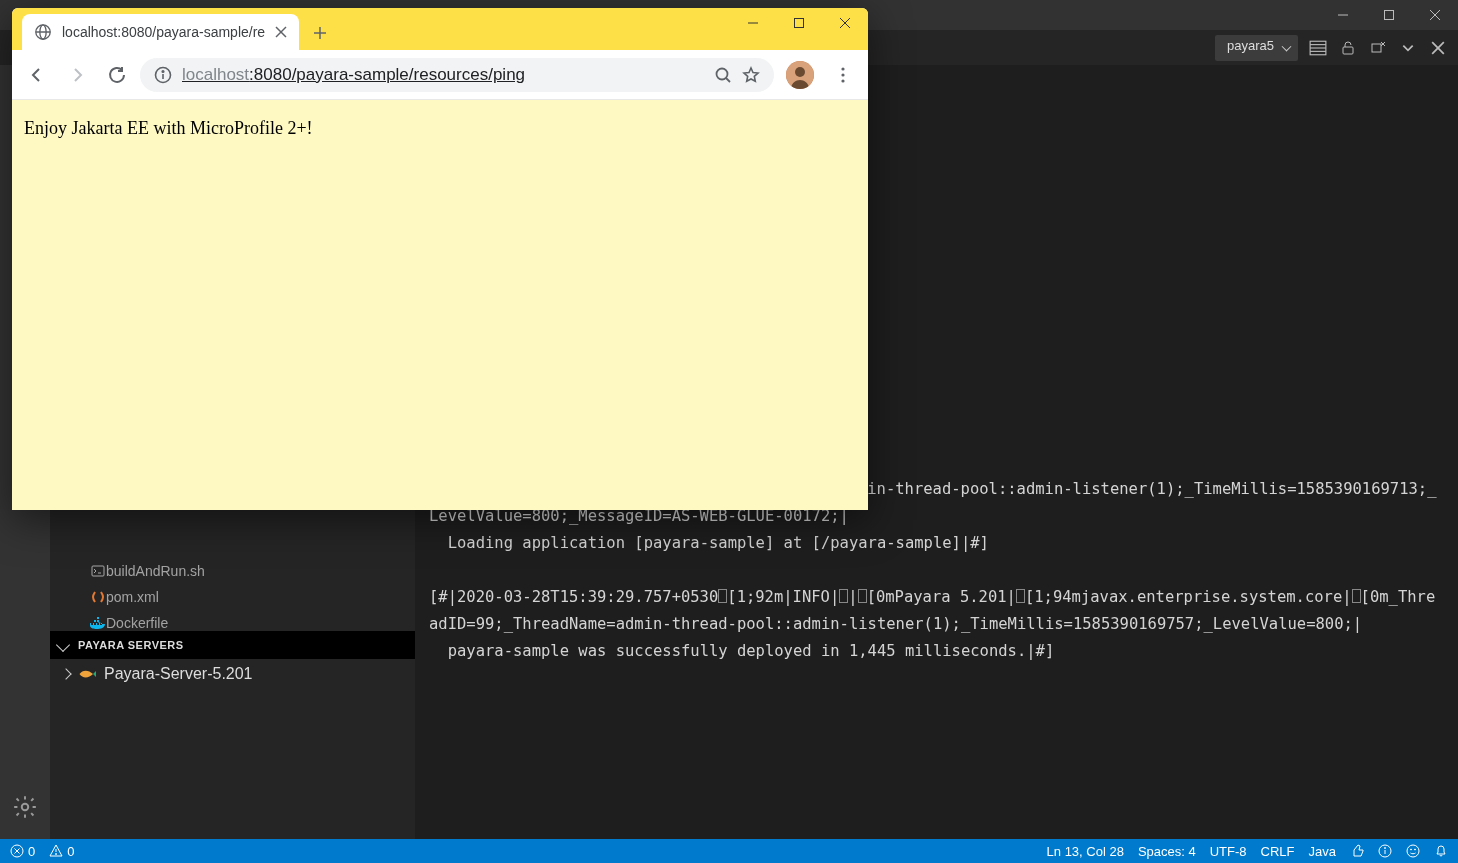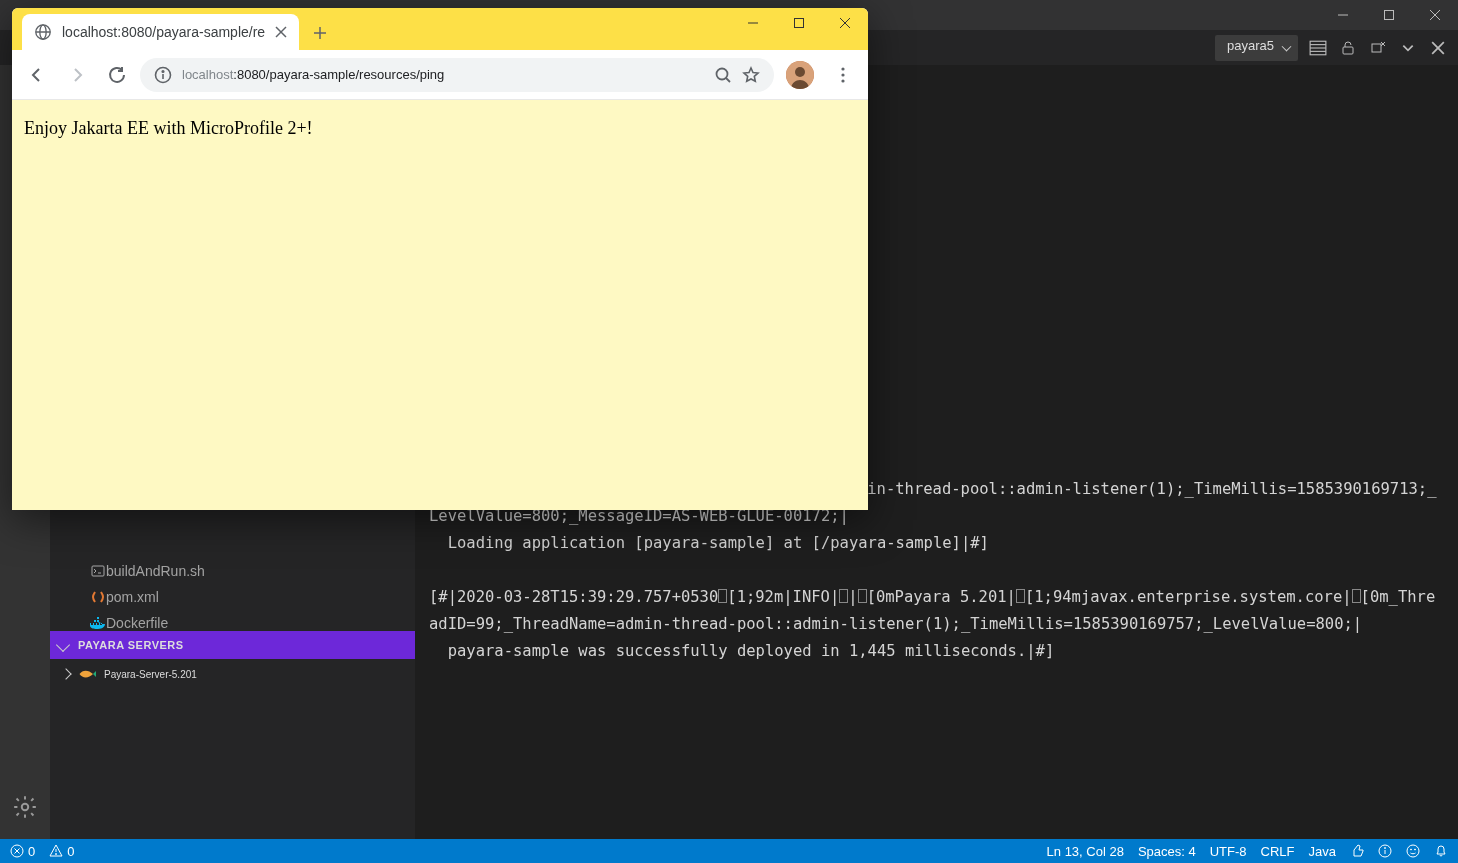--- a/index.html
+++ b/index.html
@@ -39,23 +39,23 @@
 
 .actbar { width: 50px; background: #333333; display: flex; flex-direction: column; justify-content: space-between; align-items: center; padding: 10px 0; }
 .actbar .spacer { flex: 1; }
 .actbar .aicon { width: 28px; height: 28px; margin: 8px 0; color: #858585; display: flex; align-items: center; justify-content: center; }
 
 
 .sidebar { width: 365px; background: #252526; display: flex; flex-direction: column; overflow: hidden; }
 .tree { padding-top: 6px; font-size: 14px; }
 .tree .row { display: flex; align-items: flex-end; height: 26px; padding-left: 40px; gap: 0; color: #a3a3a3; }
 .tree .row .fico { width: 16px; height: 16px; display: inline-flex; align-items: center; justify-content: center; }
-.section-hd { height: 28px; background: #6d28d9; display: flex; align-items: center; gap: 6px; padding-left: 8px; font-weight: 600; font-size: 11px; letter-spacing: .5px; color: #ddd; }
+.section-hd { height: 28px; background: #000000; display: flex; align-items: center; gap: 6px; padding-left: 8px; font-weight: 600; font-size: 11px; letter-spacing: .5px; color: #ddd; }
 .section-hd .chev { width: 10px; height: 10px; border-right: 1.5px solid #ccc; border-bottom: 1.5px solid #ccc; transform: rotate(45deg); margin-right: 4px;}
-.srv { display: flex; align-items: center; height: 30px; padding-left: 12px; gap: 8px; color: #ddd; font-size: 10px; }
+.srv { display: flex; align-items: center; height: 30px; padding-left: 12px; gap: 8px; color: #ddd; font-size: 16px; }
 .srv .chev2 { width: 8px; height: 8px; border-right: 1.5px solid #ccc; border-bottom: 1.5px solid #ccc; transform: rotate(-45deg);}
 .srv .srv-ico { font-size: 16px; }
 
 
 .term-wrap { flex: 1; background: #1e1e1e; padding: 6px 14px; overflow: hidden; position: relative; }
 .term { font-family: Consolas, monospace; font-size: 15.5px; line-height: 27px; color: #d4d4d4; white-space: pre-wrap; word-break: break-all; }
 .term .box { display: inline-block; width: 9px; height: 14px; border: 1px solid #888; vertical-align: -1px; }
 
 
 .status { height: 24px; background: #007acc; color: #fff; display: flex; align-items: center; justify-content: space-between; font-size: 13px; padding: 0 10px; }
@@ -79,21 +79,21 @@
 .chr-tab .globe { width: 18px; height: 18px; }
 .chr-tab .x { width: 12px; height: 12px; color: #5f6368; }
 .chr-newtab { width: 30px; height: 30px; display: flex; align-items: center; justify-content: center; color: #5f6368; margin-left: 6px; margin-bottom: 2px; border-radius: 50%; }
 .chr-winctrls { position: absolute; right: 0; top: 0; display: flex; }
 .chr-winctrls .wbtn { width: 46px; height: 30px; display: flex; align-items: center; justify-content: center; color: #555; }
 
 .chr-nav { background: #fff; height: 50px; display: flex; align-items: center; padding: 0 8px; gap: 6px; border-bottom: 1px solid #e8e8e8; }
 .chr-nav .nbtn { width: 34px; height: 34px; display: flex; align-items: center; justify-content: center; color: #5f6368; border-radius: 50%; }
 .chr-nav .nbtn.disabled { color: #bdc1c6; }
 .addr { flex: 1; background: #f1f3f4; border-radius: 18px; height: 34px; display: flex; align-items: center; padding: 0 14px; gap: 10px; color: #5f6368; font-size: 16px; }
-.addr .urltxt { color: #202124; font-family: Arial, sans-serif; font-size: 13px; }
+.addr .urltxt { color: #202124; font-family: Arial, sans-serif; font-size: 17px; text-decoration: underline; }
 .addr .proto { color: #80868b; }
 .addr .search, .addr .star { color: #757575; }
 .avatar { width: 28px; height: 28px; background: #c87f52; border-radius: 50%; margin: 0 6px; display:flex; align-items:center; justify-content:center; font-size:12px; color:#fff; overflow:hidden;}
 
 .chr-content { flex: 1; background: #fef9c3; padding: 18px 12px; }
 .chr-content .page { font-family: "Times New Roman", serif; font-size: 18px; color: #000; }
 
 
 svg { display:block; }
 </style>

